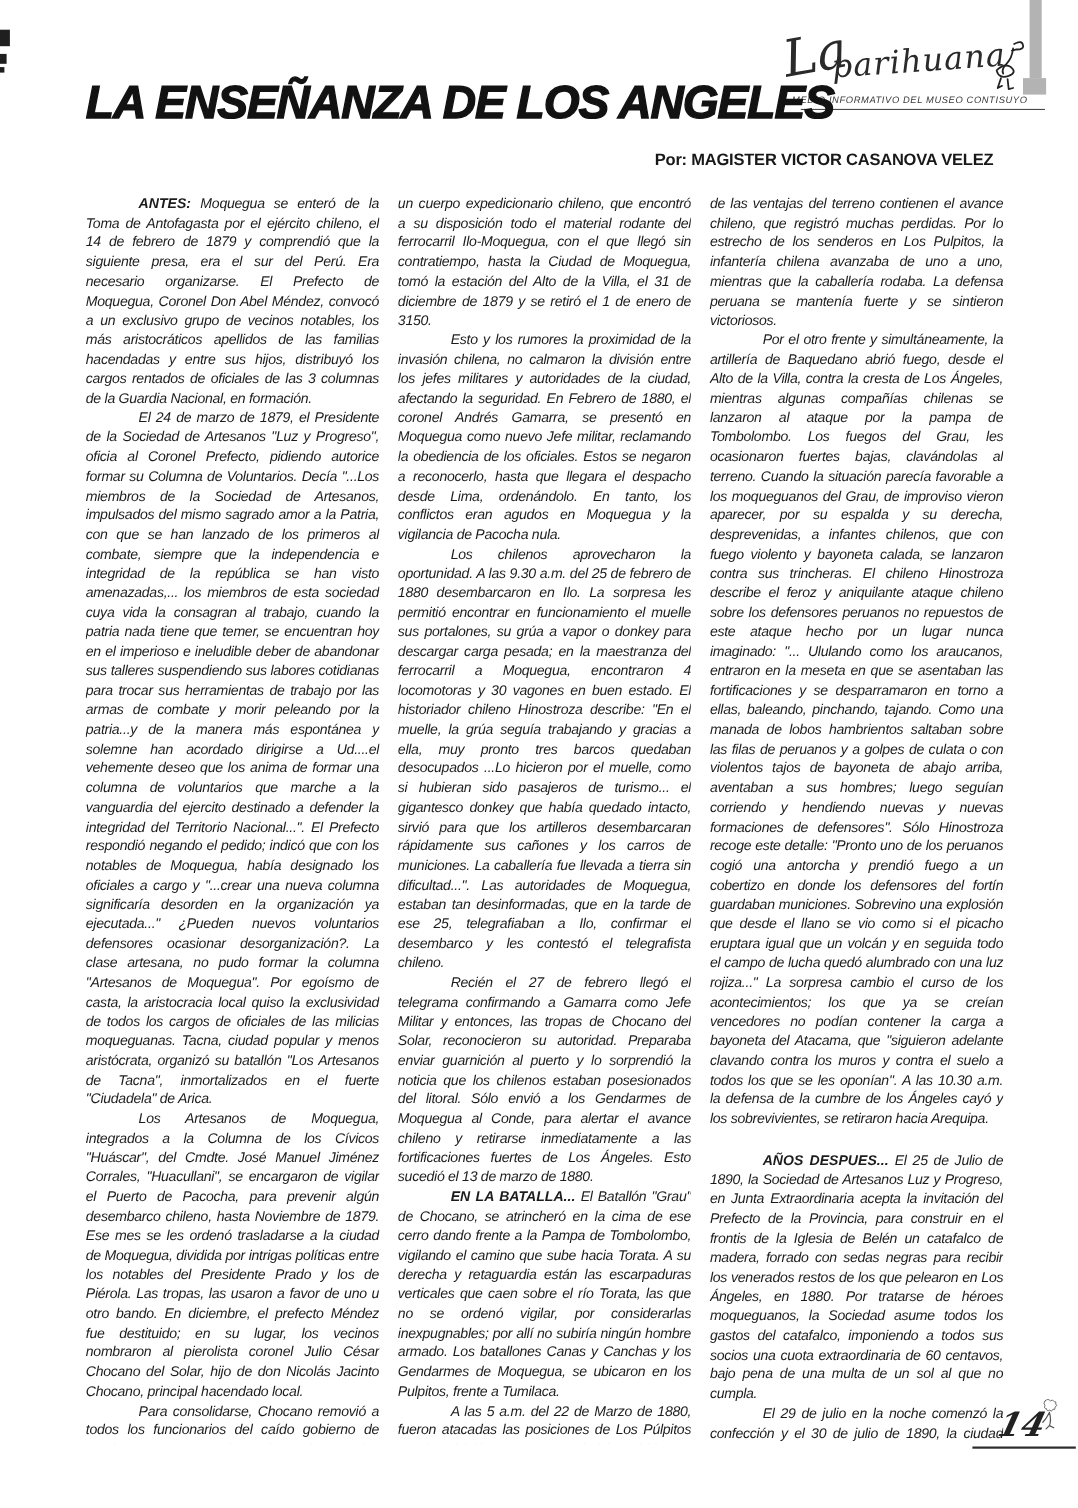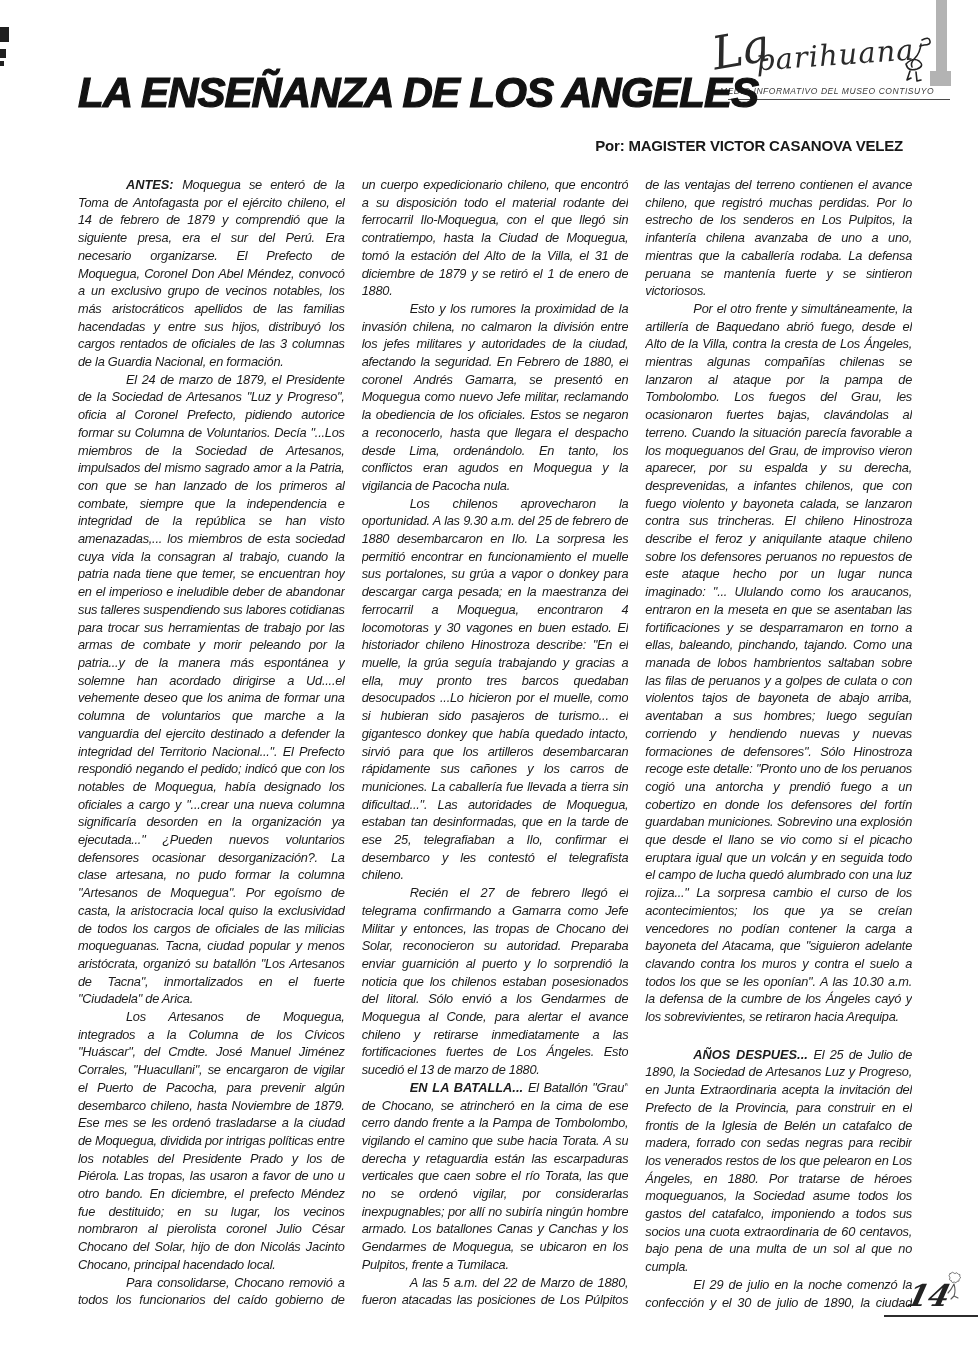--- a/index.html
+++ b/index.html
@@ -108,21 +108,21 @@
   <div class="byline">Por: MAGISTER VICTOR CASANOVA VELEZ</div>
 
   <div class="columns">
     <div class="col">
         <p class="indent"><b class="lead">ANTES: </b>Moquegua se enteró de la Toma de Antofagasta por el ejército chileno, el 14 de febrero de 1879 y comprendió que la siguiente presa, era el sur del Perú. Era necesario organizarse. El Prefecto de Moquegua, Coronel Don Abel Méndez, convocó a un exclusivo grupo de vecinos notables, los más aristocráticos apellidos de las familias hacendadas y entre sus hijos, distribuyó los cargos rentados de oficiales de las 3 columnas de la Guardia Nacional, en formación.</p>
         <p class="indent">El 24 de marzo de 1879, el Presidente de la Sociedad de Artesanos "Luz y Progreso", oficia al Coronel Prefecto, pidiendo autorice formar su Columna de Voluntarios. Decía "...Los miembros de la Sociedad de Artesanos, impulsados del mismo sagrado amor a la Patria, con que se han lanzado de los primeros al combate, siempre que la independencia e integridad de la república se han visto amenazadas,... los miembros de esta sociedad cuya vida la consagran al trabajo, cuando la patria nada tiene que temer, se encuentran hoy en el imperioso e ineludible deber de abandonar sus talleres suspendiendo sus labores cotidianas para trocar sus herramientas de trabajo por las armas de combate y morir peleando por la patria...y de la manera más espontánea y solemne han acordado dirigirse a Ud....el vehemente deseo que los anima de formar una columna de voluntarios que marche a la vanguardia del ejercito destinado a defender la integridad del Territorio Nacional...". El Prefecto respondió negando el pedido; indicó que con los notables de Moquegua, había designado los oficiales a cargo y "...crear una nueva columna significaría desorden en la organización ya ejecutada..." ¿Pueden nuevos voluntarios defensores ocasionar desorganización?. La clase artesana, no pudo formar la columna "Artesanos de Moquegua". Por egoísmo de casta, la aristocracia local quiso la exclusividad de todos los cargos de oficiales de las milicias moqueguanas. Tacna, ciudad popular y menos aristócrata, organizó su batallón "Los Artesanos de Tacna", inmortalizados en el fuerte "Ciudadela" de Arica.</p>
         <p class="indent">Los Artesanos de Moquegua, integrados a la Columna de los Cívicos "Huáscar", del Cmdte. José Manuel Jiménez Corrales, "Huacullani", se encargaron de vigilar el Puerto de Pacocha, para prevenir algún desembarco chileno, hasta Noviembre de 1879. Ese mes se les ordenó trasladarse a la ciudad de Moquegua, dividida por intrigas políticas entre los notables del Presidente Prado y los de Piérola. Las tropas, las usaron a favor de uno u otro bando. En diciembre, el prefecto Méndez fue destituido; en su lugar, los vecinos nombraron al pierolista coronel Julio César Chocano del Solar, hijo de don Nicolás Jacinto Chocano, principal hacendado local.</p>
         <p class="indent">Para consolidarse, Chocano removió a todos los funcionarios del caído gobierno de Prado y no se preocupó por el Pto. de Pacocha. Este abandono, permitió el desembarco fácil de</p>
       </div>
     <div class="col">
-        <p class="">un cuerpo expedicionario chileno, que encontró a su disposición todo el material rodante del ferrocarril Ilo-Moquegua, con el que llegó sin contratiempo, hasta la Ciudad de Moquegua, tomó la estación del Alto de la Villa, el 31 de diciembre de 1879 y se retiró el 1 de enero de 1880.</p>
+        <p class="">un cuerpo expedicionario chileno, que encontró a su disposición todo el material rodante del ferrocarril Ilo-Moquegua, con el que llegó sin contratiempo, hasta la Ciudad de Moquegua, tomó la estación del Alto de la Villa, el 31 de diciembre de 1879 y se retiró el 1 de enero de 3150.</p>
         <p class="indent">Esto y los rumores la proximidad de la invasión chilena, no calmaron la división entre los jefes militares y autoridades de la ciudad, afectando la seguridad. En Febrero de 1880, el coronel Andrés Gamarra, se presentó en Moquegua como nuevo Jefe militar, reclamando la obediencia de los oficiales. Estos se negaron a reconocerlo, hasta que llegara el despacho desde Lima, ordenándolo. En tanto, los conflictos eran agudos en Moquegua y la vigilancia de Pacocha nula.</p>
         <p class="indent">Los chilenos aprovecharon la oportunidad. A las 9.30 a.m. del 25 de febrero de 1880 desembarcaron en Ilo. La sorpresa les permitió encontrar en funcionamiento el muelle sus portalones, su grúa a vapor o donkey para descargar carga pesada; en la maestranza del ferrocarril a Moquegua, encontraron 4 locomotoras y 30 vagones en buen estado. El historiador chileno Hinostroza describe: "En el muelle, la grúa seguía trabajando y gracias a ella, muy pronto tres barcos quedaban desocupados ...Lo hicieron por el muelle, como si hubieran sido pasajeros de turismo... el gigantesco donkey que había quedado intacto, sirvió para que los artilleros desembarcaran rápidamente sus cañones y los carros de municiones. La caballería fue llevada a tierra sin dificultad...". Las autoridades de Moquegua, estaban tan desinformadas, que en la tarde de ese 25, telegrafiaban a Ilo, confirmar el desembarco y les contestó el telegrafista chileno.</p>
         <p class="indent">Recién el 27 de febrero llegó el telegrama confirmando a Gamarra como Jefe Militar y entonces, las tropas de Chocano del Solar, reconocieron su autoridad. Preparaba enviar guarnición al puerto y lo sorprendió la noticia que los chilenos estaban posesionados del litoral. Sólo envió a los Gendarmes de Moquegua al Conde, para alertar el avance chileno y retirarse inmediatamente a las fortificaciones fuertes de Los Ángeles. Esto sucedió el 13 de marzo de 1880.</p>
         <p class="indent"><b class="lead">EN LA BATALLA... </b>El Batallón "Grau" de Chocano, se atrincheró en la cima de ese cerro dando frente a la Pampa de Tombolombo, vigilando el camino que sube hacia Torata. A su derecha y retaguardia están las escarpaduras verticales que caen sobre el río Torata, las que no se ordenó vigilar, por considerarlas inexpugnables; por allí no subiría ningún hombre armado. Los batallones Canas y Canchas y los Gendarmes de Moquegua, se ubicaron en los Pulpitos, frente a Tumilaca.</p>
         <p class="indent">A las 5 a.m. del 22 de Marzo de 1880, fueron atacadas las posiciones de Los Púlpitos por la División Muñoz, que había subido por Samegua.  Con fusilería cerrada y aprovechando</p>
       </div>
     <div class="col">
         <p class="">de las ventajas del terreno contienen el avance chileno, que registró muchas perdidas. Por lo estrecho de los senderos en Los Pulpitos, la infantería chilena avanzaba de uno a uno, mientras que la caballería rodaba. La defensa peruana se mantenía fuerte y se sintieron victoriosos.</p>
         <p class="indent">Por el otro frente y simultáneamente, la artillería de Baquedano abrió fuego, desde el Alto de la Villa, contra la cresta de Los Ángeles, mientras algunas compañías chilenas se lanzaron al ataque por la pampa de Tombolombo. Los fuegos del Grau, les ocasionaron fuertes bajas, clavándolas al terreno. Cuando la situación parecía favorable a los moqueguanos del Grau, de improviso vieron aparecer, por su espalda y su derecha, desprevenidas, a infantes chilenos, que con fuego violento y bayoneta calada, se lanzaron contra sus trincheras. El chileno Hinostroza describe el feroz y aniquilante ataque chileno sobre los defensores peruanos no repuestos de este ataque hecho por un lugar nunca imaginado: "... Ululando como los araucanos, entraron en la meseta en que se asentaban las fortificaciones y se desparramaron en torno a ellas, baleando, pinchando, tajando. Como una manada de lobos hambrientos saltaban sobre las filas de peruanos y a golpes de culata o con violentos tajos de bayoneta de abajo arriba, aventaban a sus hombres; luego seguían corriendo y hendiendo nuevas y nuevas formaciones de defensores". Sólo Hinostroza recoge este detalle: "Pronto uno de los peruanos cogió una antorcha y prendió fuego a un cobertizo en donde los defensores del fortín guardaban municiones. Sobrevino una explosión que desde el llano se vio como si el picacho eruptara igual que un volcán y en seguida todo el campo de lucha quedó alumbrado con una luz rojiza..." La sorpresa cambio el curso de los acontecimientos; los que ya se creían vencedores no podían contener la carga a bayoneta del Atacama, que "siguieron adelante clavando contra los muros y contra el suelo a todos los que se les oponían". A las 10.30 a.m. la defensa de la cumbre de los Ángeles cayó y los sobrevivientes, se retiraron hacia Arequipa.</p>
         <p class="indent gap"><b class="lead">AÑOS DESPUES... </b>El 25 de Julio de 1890, la Sociedad de Artesanos Luz y Progreso, en Junta Extraordinaria acepta la invitación del Prefecto de la Provincia, para construir en el frontis de la Iglesia de Belén un catafalco de madera, forrado con sedas negras para recibir los venerados restos de los que pelearon en Los Ángeles, en 1880. Por tratarse de héroes moqueguanos, la Sociedad asume todos los gastos del catafalco, imponiendo a todos sus socios una cuota extraordinaria de 60 centavos, bajo pena de una multa de un sol al que no cumpla.</p>

